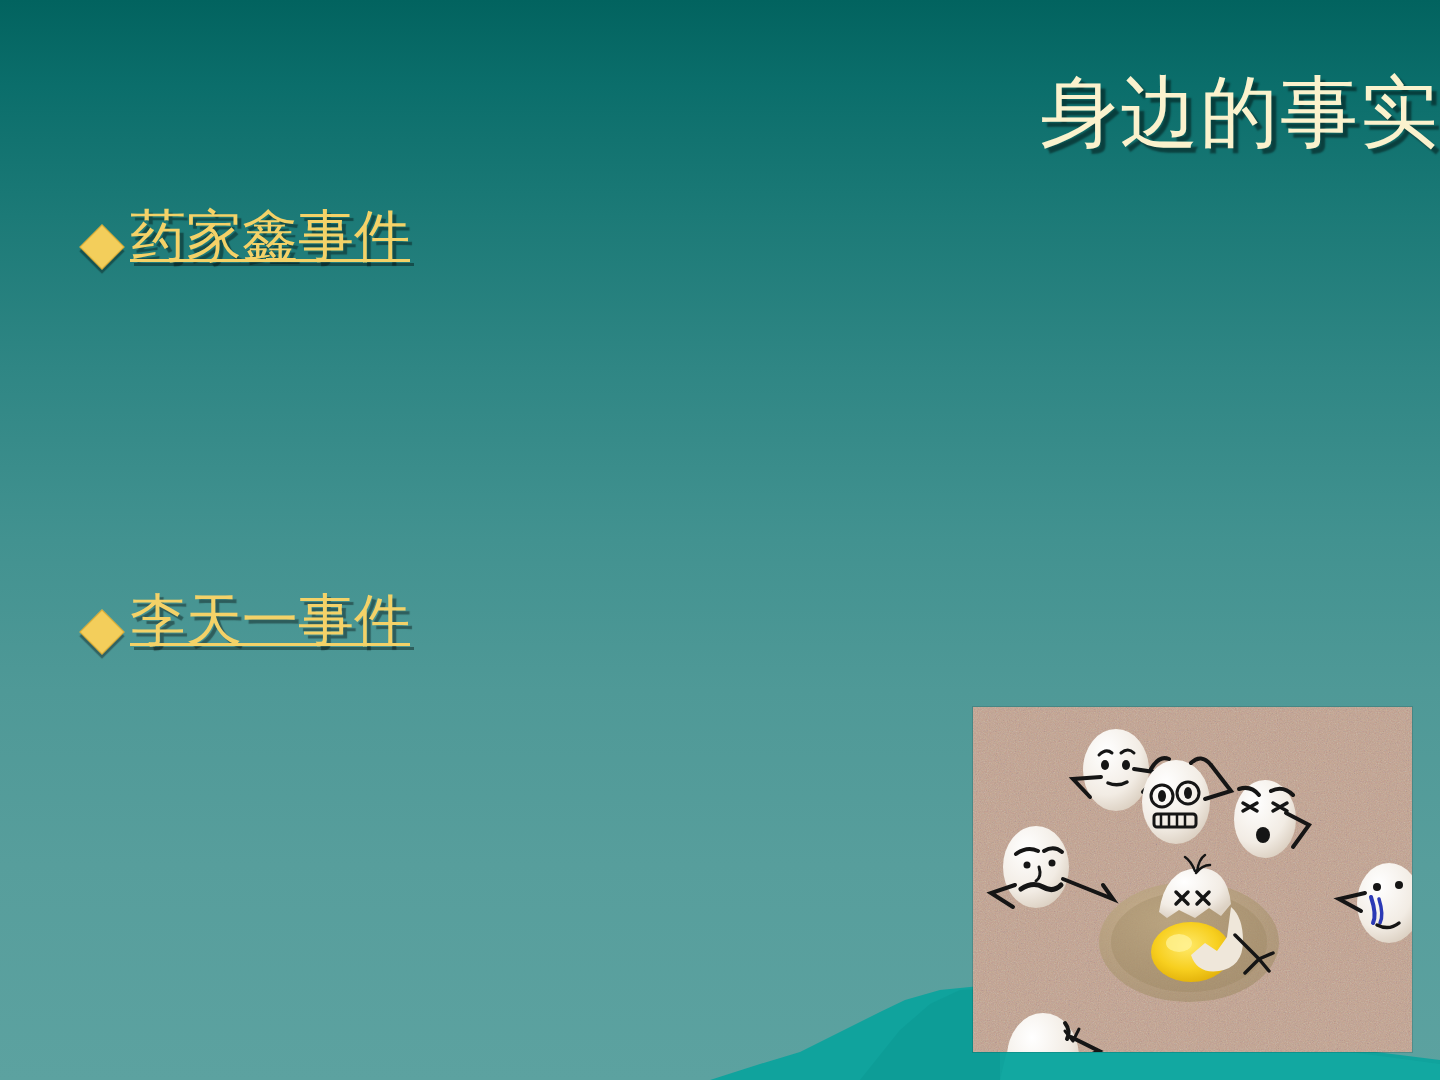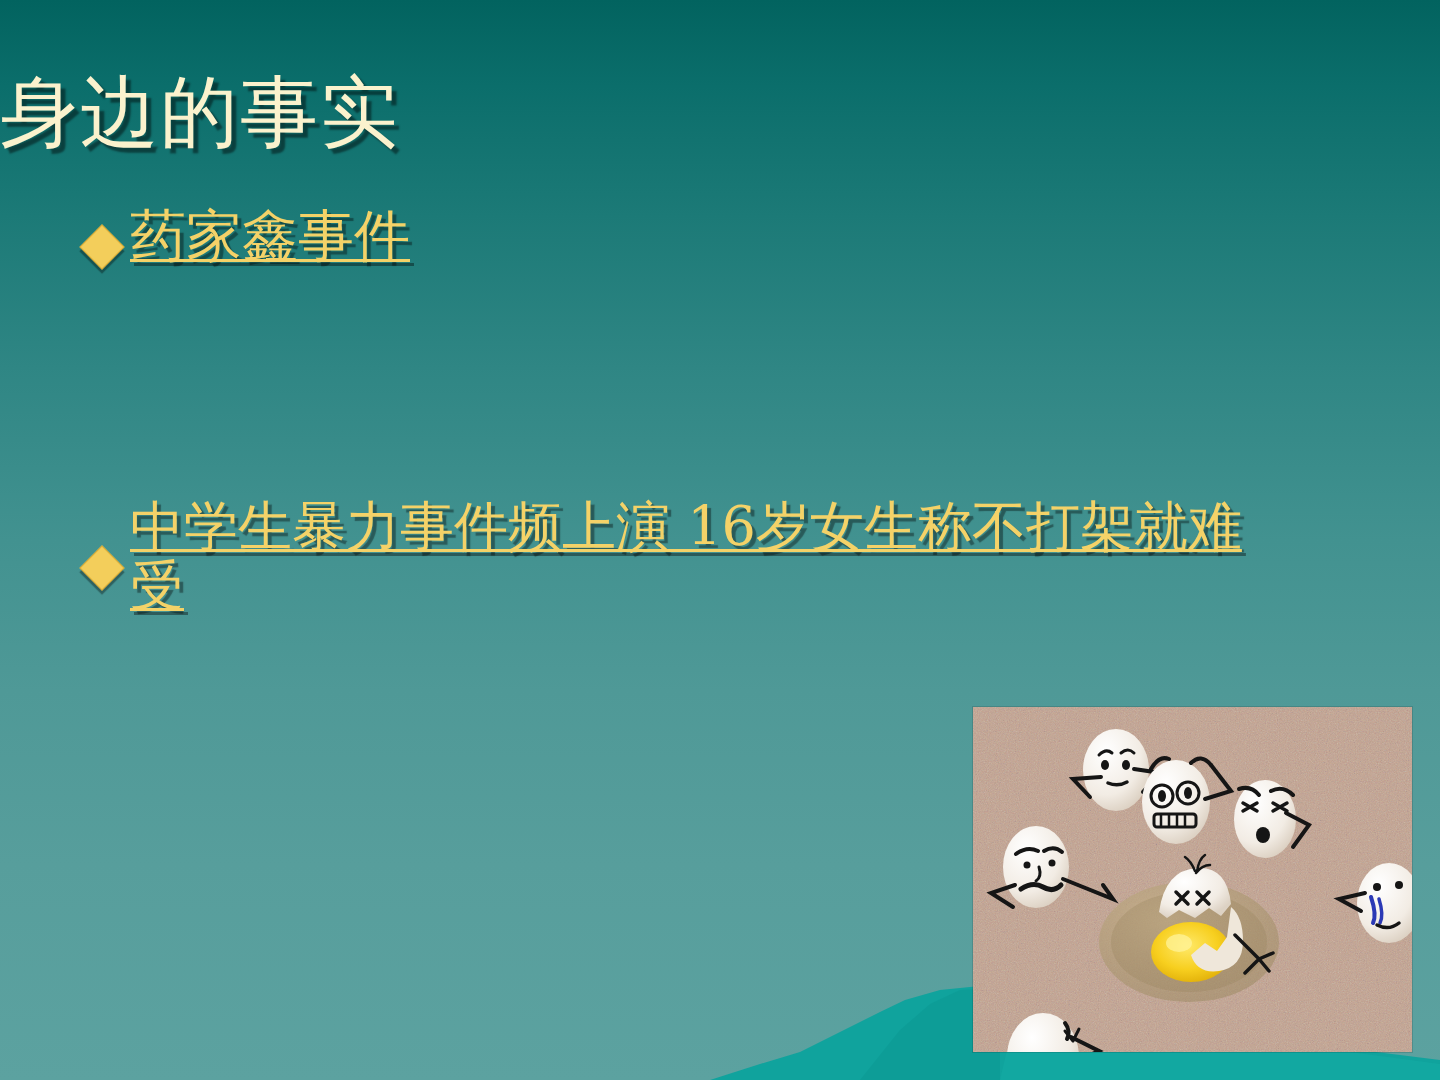--- a/index.html
+++ b/index.html
@@ -33,21 +33,21 @@
     height: 120px;
     pointer-events: none;
   }
 
   
   .title {
     position: absolute;
     left: 0;
     top: 72px;
     width: 1440px;
-    text-align: left;
+    text-align: right;
     color: #fbf2cd;
     font-size: 78px;
     line-height: 1.05;
     font-weight: normal;
     font-family: "DejaVu Serif", "Liberation Serif", serif;
     letter-spacing: 2px;
     text-shadow: 5px 5px 2px rgba(0,0,0,0.45);
     white-space: nowrap;
   }
 
@@ -124,27 +124,27 @@
     <div class="bullet-row">
       <span class="bullet-marker"></span>
       <span class="bullet-text">药家鑫事件</span>
     </div>
 
     <div class="spacer-1"></div>
 
 
     <div class="spacer-2"></div>
 
+
+    <div class="spacer-3"></div>
+
     <div class="bullet-row">
       <span class="bullet-marker"></span>
-      <span class="bullet-text long">中学生暴力事件频上演  16岁女生称不打架就难受</span>
+      <span class="bullet-text">李天一事件</span>
     </div>
-
-    <div class="spacer-3"></div>
-
 
   </div>
 
   <div class="picture">
     <svg width="439" height="345" viewBox="0 0 439 345">
       <defs>
         <filter id="grain">
           <feTurbulence type="fractalNoise" baseFrequency="0.9" numOctaves="4" seed="7"></feTurbulence>
           <feColorMatrix type="saturate" values="0.35"></feColorMatrix>
           <feComponentTransfer>

